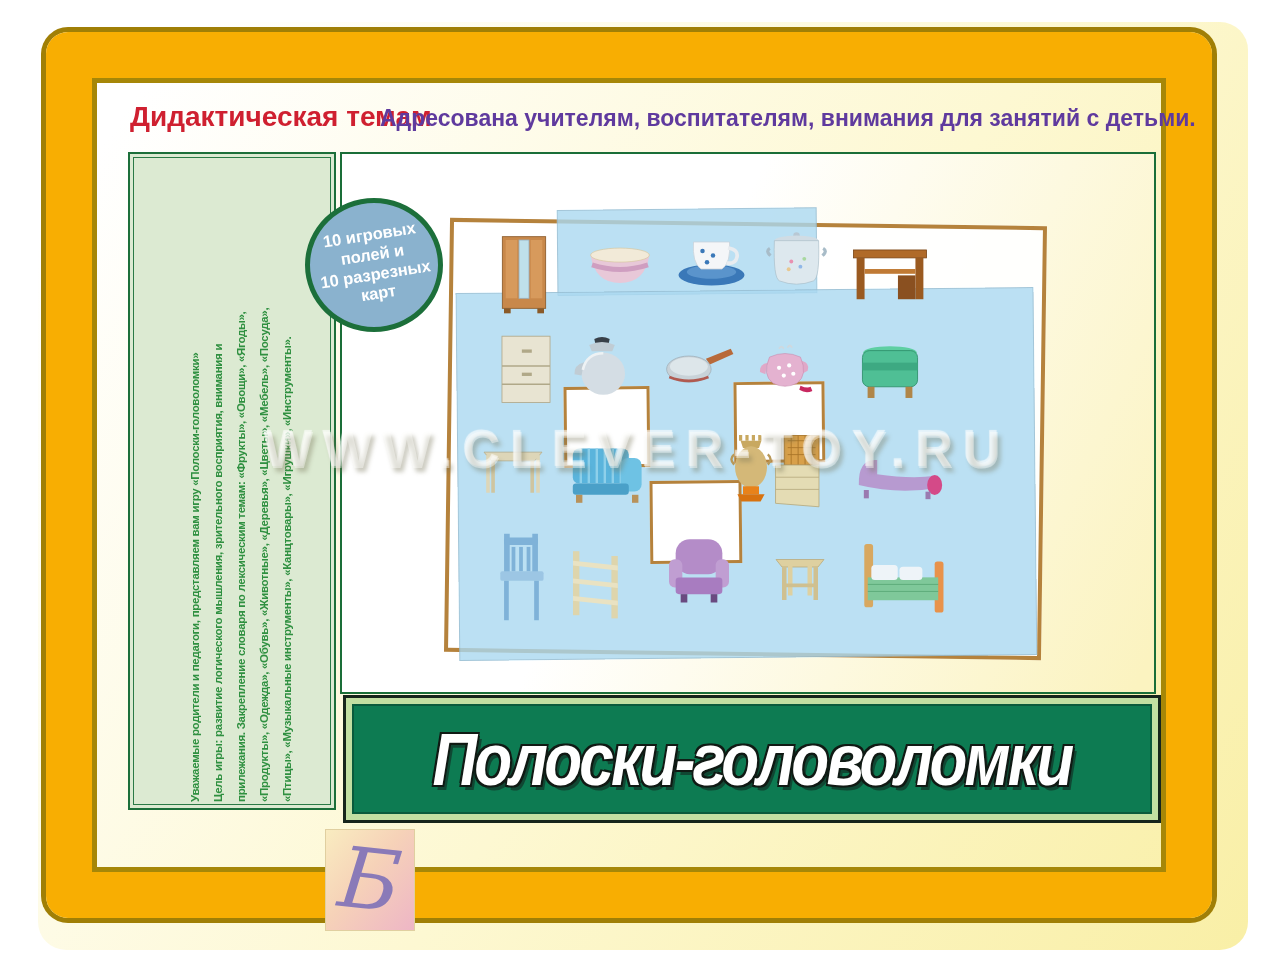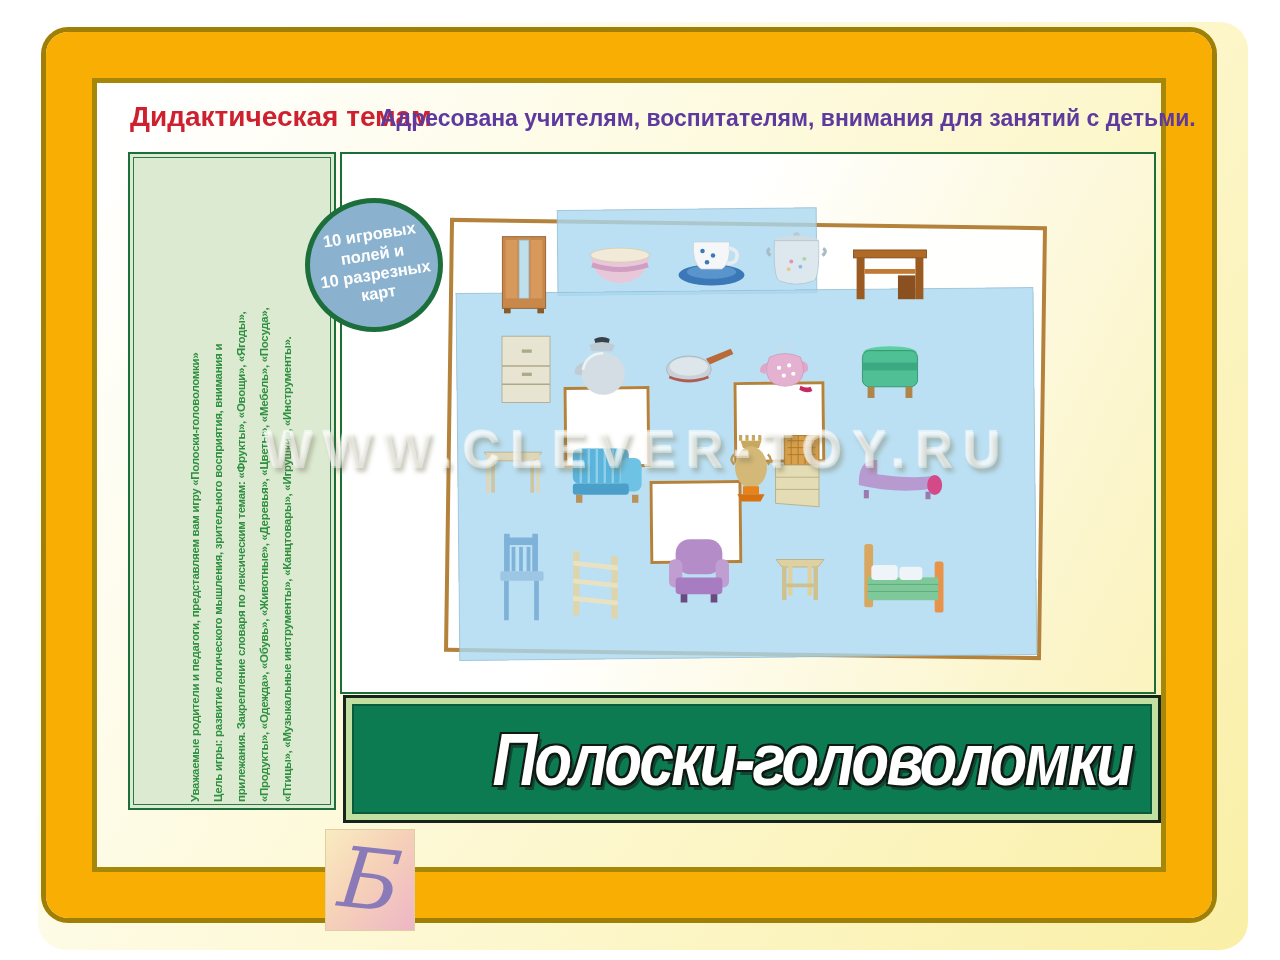--- a/index.html
+++ b/index.html
@@ -39,21 +39,21 @@
   .bp-tab{left:112px;top:6px;width:260px;height:86px;}
   .bp-main{left:10px;top:88px;width:578px;height:368px;}
   .gap{position:absolute;background:#ffffff;border:3px solid #b5823c;}
   .gap1{left:117px;top:183px;width:80px;height:75px;}
   .gap2{left:287px;top:180px;width:85px;height:75px;}
   .gap3{left:202px;top:278px;width:86px;height:77px;}
   .it{position:absolute;z-index:6;}
   .it svg{width:100%;height:100%;display:block;}
   .banner{position:absolute;left:346px;top:698px;width:800px;height:110px;background:#0d7b52;
         border:6px solid #c2dfa2;box-shadow:0 0 0 3px #16251b, inset 0 0 0 2px #0a5a3c;
-        display:flex;align-items:center;justify-content:flex-end;z-index:5;}
+        display:flex;align-items:center;justify-content:center;z-index:5;}
   .banner-title{font-size:66px;font-weight:700;font-style:italic;color:#ffffff;
         letter-spacing:-3px;white-space:nowrap;transform:scaleX(0.94) scaleY(1.12);
         text-shadow:-2px -2px 0 #101a14, 2px -2px 0 #101a14, -2px 2px 0 #101a14, 2px 2px 0 #101a14,
                     4px 5px 0 rgba(20,30,25,0.55);}
   .watermark{position:absolute;left:35px;top:420px;width:1205px;text-align:center;z-index:40;
         font-size:52px;font-weight:700;letter-spacing:10px;white-space:nowrap;
         color:rgba(255,255,252,0.42);
         text-shadow:3px 4px 4px rgba(118,116,88,0.38), -1px -2px 1px rgba(255,255,255,0.65);
         pointer-events:none;}
 </style>

